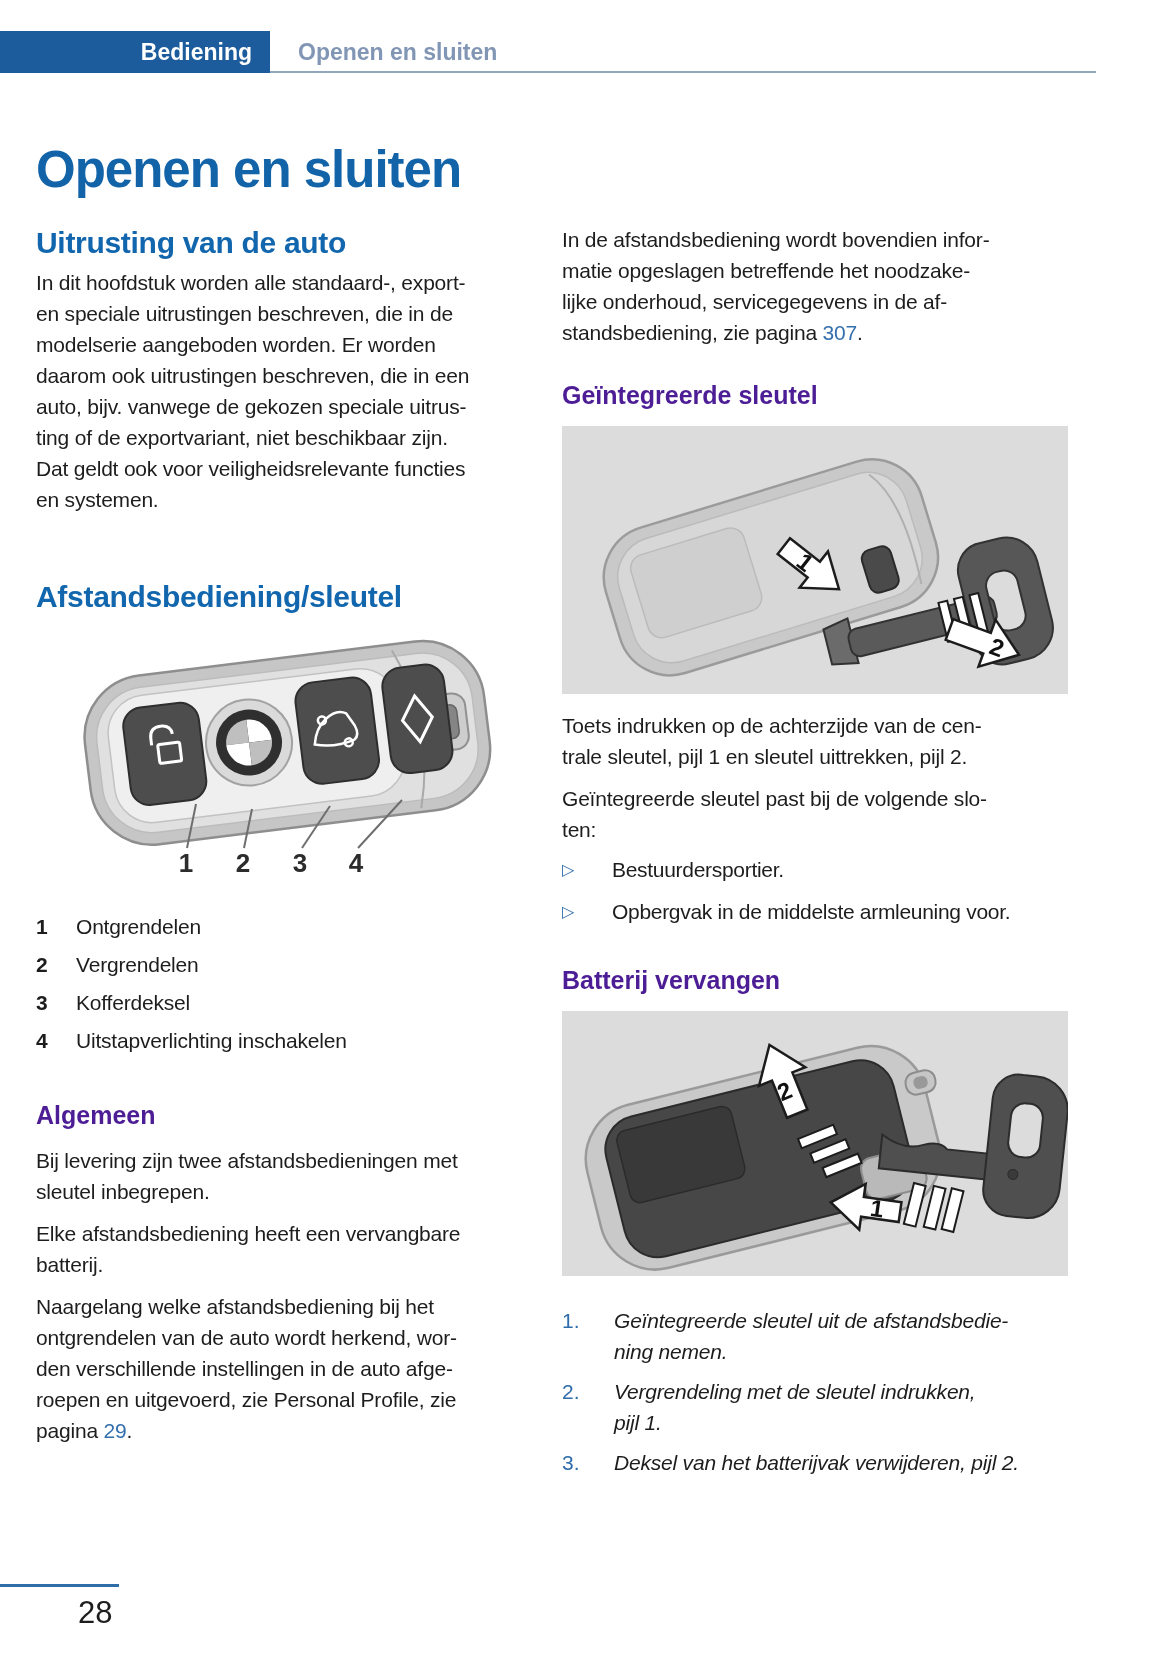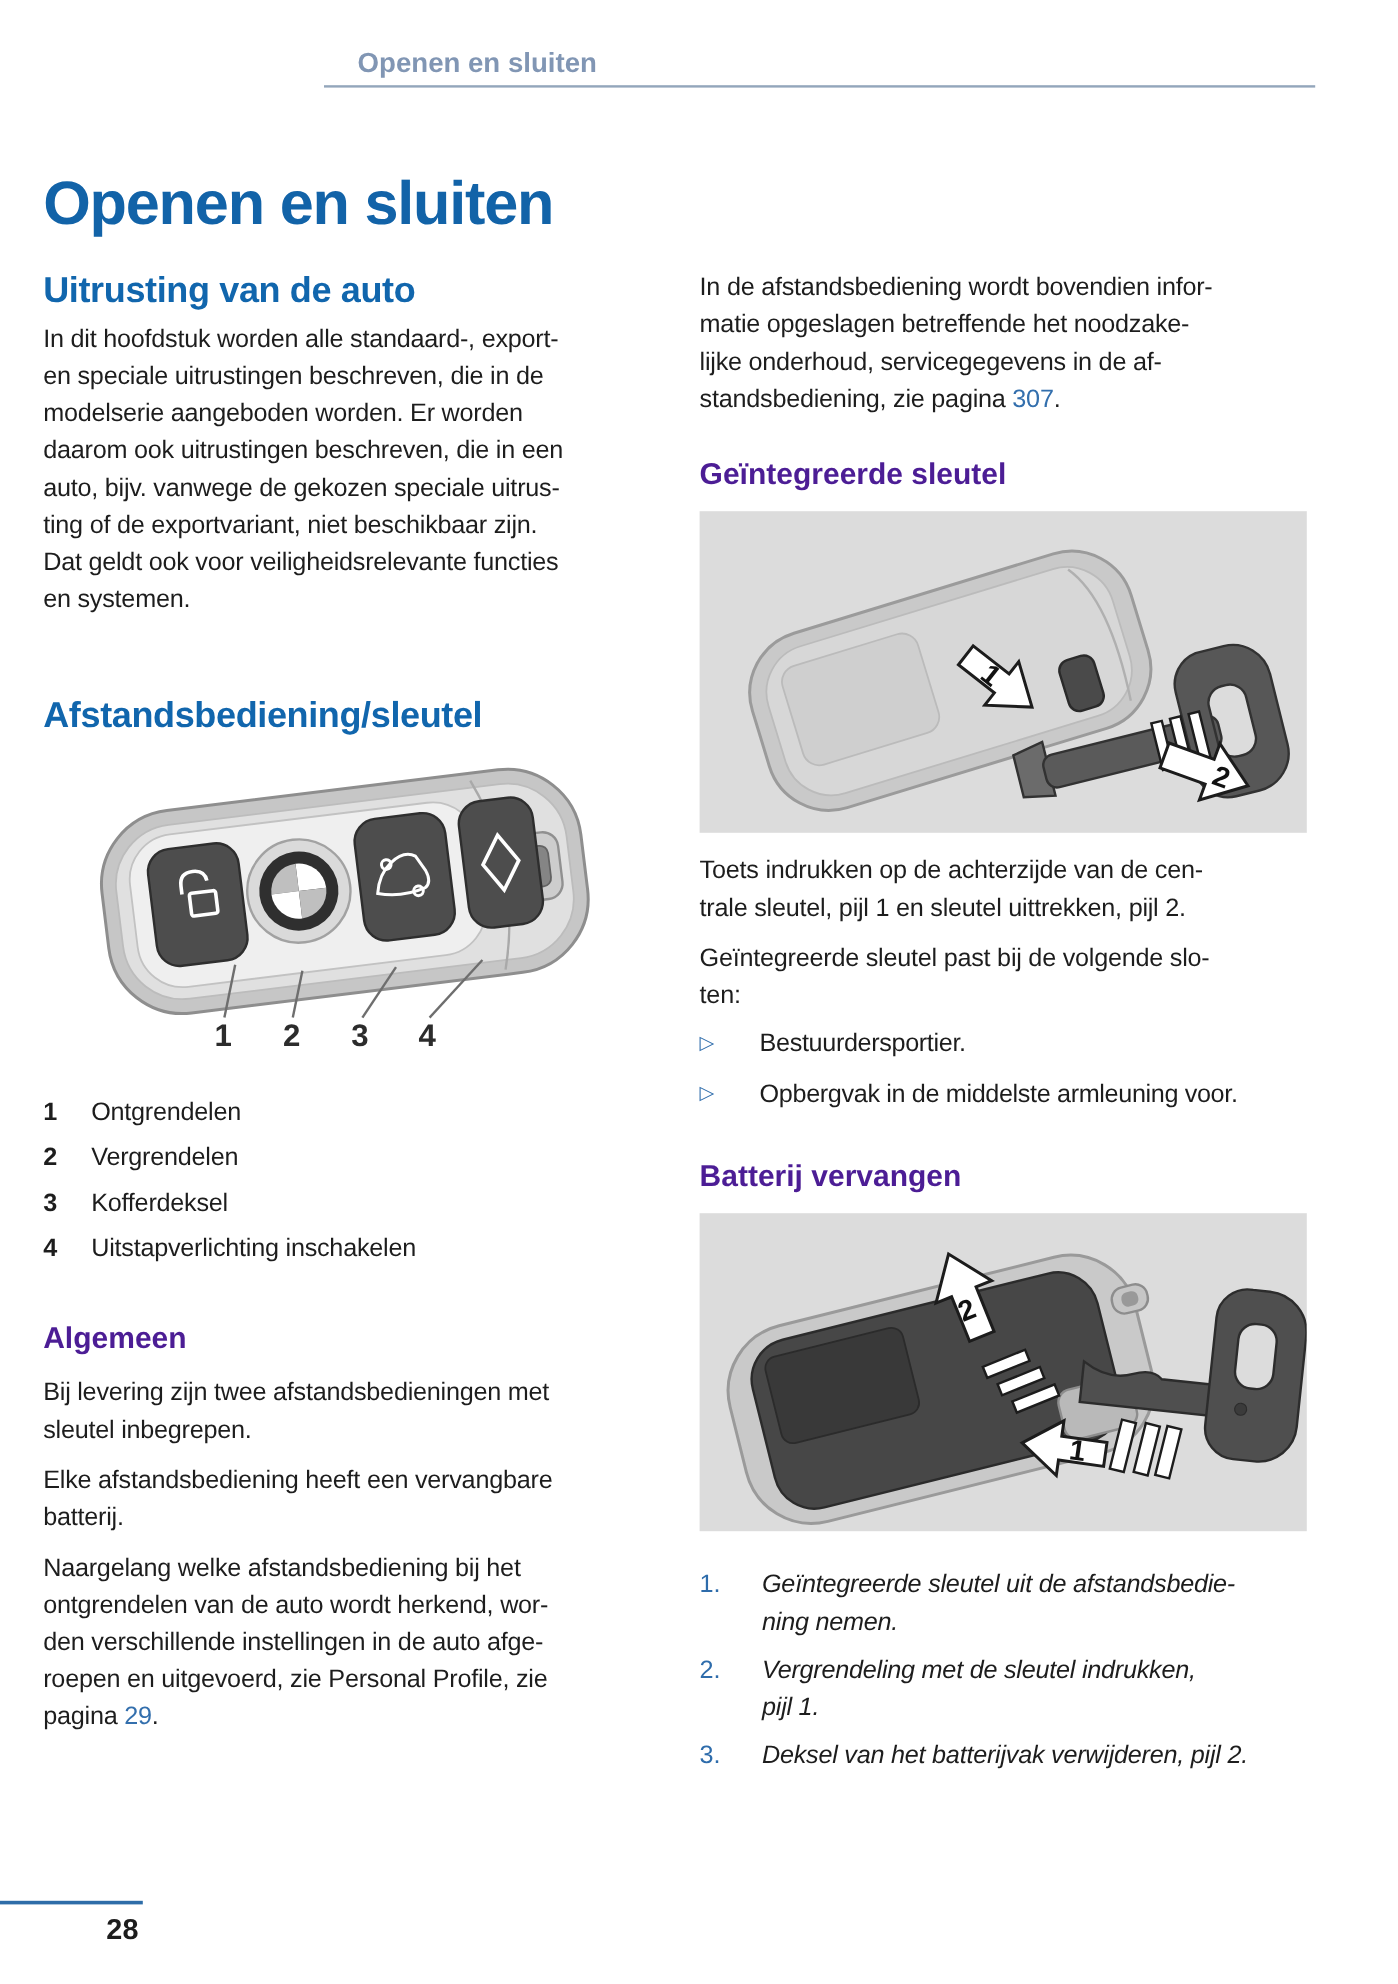--- a/index.html
+++ b/index.html
@@ -12,21 +12,21 @@
        padding-right:18px;box-sizing:border-box;}
   .breadcrumb{position:absolute;left:298px;top:31px;height:42px;line-height:42px;
        font-weight:bold;font-size:23px;color:#8196b4;}
   .header-rule{position:absolute;left:270px;top:71px;width:826px;height:2px;background:#93a6bb;}
   .title{position:absolute;left:36px;top:106px;font-size:51px;font-weight:bold;
        color:#1263a8;letter-spacing:-1px;}
 
   
   .col{position:absolute;top:0;width:506px;}
   .col-left{left:36px;}
-  .col-right{left:583px;}
+  .col-right{left:562px;}
 
   h2.section{font-size:30px;font-weight:bold;color:#1166ad;margin:0;letter-spacing:-0.3px;line-height:38px;}
   h3.sub{font-size:25px;font-weight:bold;color:#4c1d95;margin:0;line-height:30px;}
   p.body{font-size:21px;line-height:31px;color:#1d1d1d;margin:0;white-space:pre-line;letter-spacing:-0.2px;}
   .link{color:#336fad;cursor:pointer;}
 
   .figure{background:#dcdcdc;width:506px;overflow:hidden;}
 
   .legend-row{display:flex;font-size:21px;line-height:30px;margin-bottom:8px;letter-spacing:-0.2px;}
   .legend-num{width:40px;font-weight:bold;flex:none;}
@@ -34,31 +34,34 @@
   .bullet-row{display:flex;margin-bottom:11px;}
   .bullet-icon{width:50px;flex:none;color:#2e6cab;font-size:16px;line-height:31px;}
   .bullet-text{font-size:21px;line-height:31px;letter-spacing:-0.3px;}
 
   .step-row{display:flex;margin-bottom:9px;}
   .step-num{width:52px;flex:none;color:#2e6cab;font-size:21px;line-height:31px;}
   .step-text{font-size:21px;line-height:31px;white-space:pre-line;letter-spacing:-0.2px;font-style:italic;}
 
   
   .footer-rule{position:absolute;left:0;top:1584px;width:119px;height:3px;background:#2e6da8;}
-  .page-num{position:absolute;left:78px;top:1595px;width:48px;text-align:center;
-       font-size:24px;color:#1d1d1d;font-weight:bold;}
+  .page-num{position:absolute;left:78px;top:1595px;width:48px;text-align:left;
+       font-size:31px;color:#1d1d1d;}
 
   .callout-num{font-size:26px;font-weight:bold;fill:#2c2c2c;}
   .arrow-num{font-size:24px;font-weight:bold;fill:#111111;}
 </style>
 </head>
 <body>
 
 <div class="page">
 
+  <div class="tab">
+    <span>Bediening</span>
+  </div>
   <div class="breadcrumb">Openen en sluiten</div>
   <div class="header-rule"></div>
 
   <h1 class="title">Openen en sluiten</h1>
 
   <div class="col col-left">
 
     <h2 class="section" style="margin-top:224px">Uitrusting van de auto</h2>
 
     <p class="body" style="margin-top:5px">In dit hoofdstuk worden alle standaard-, export-

